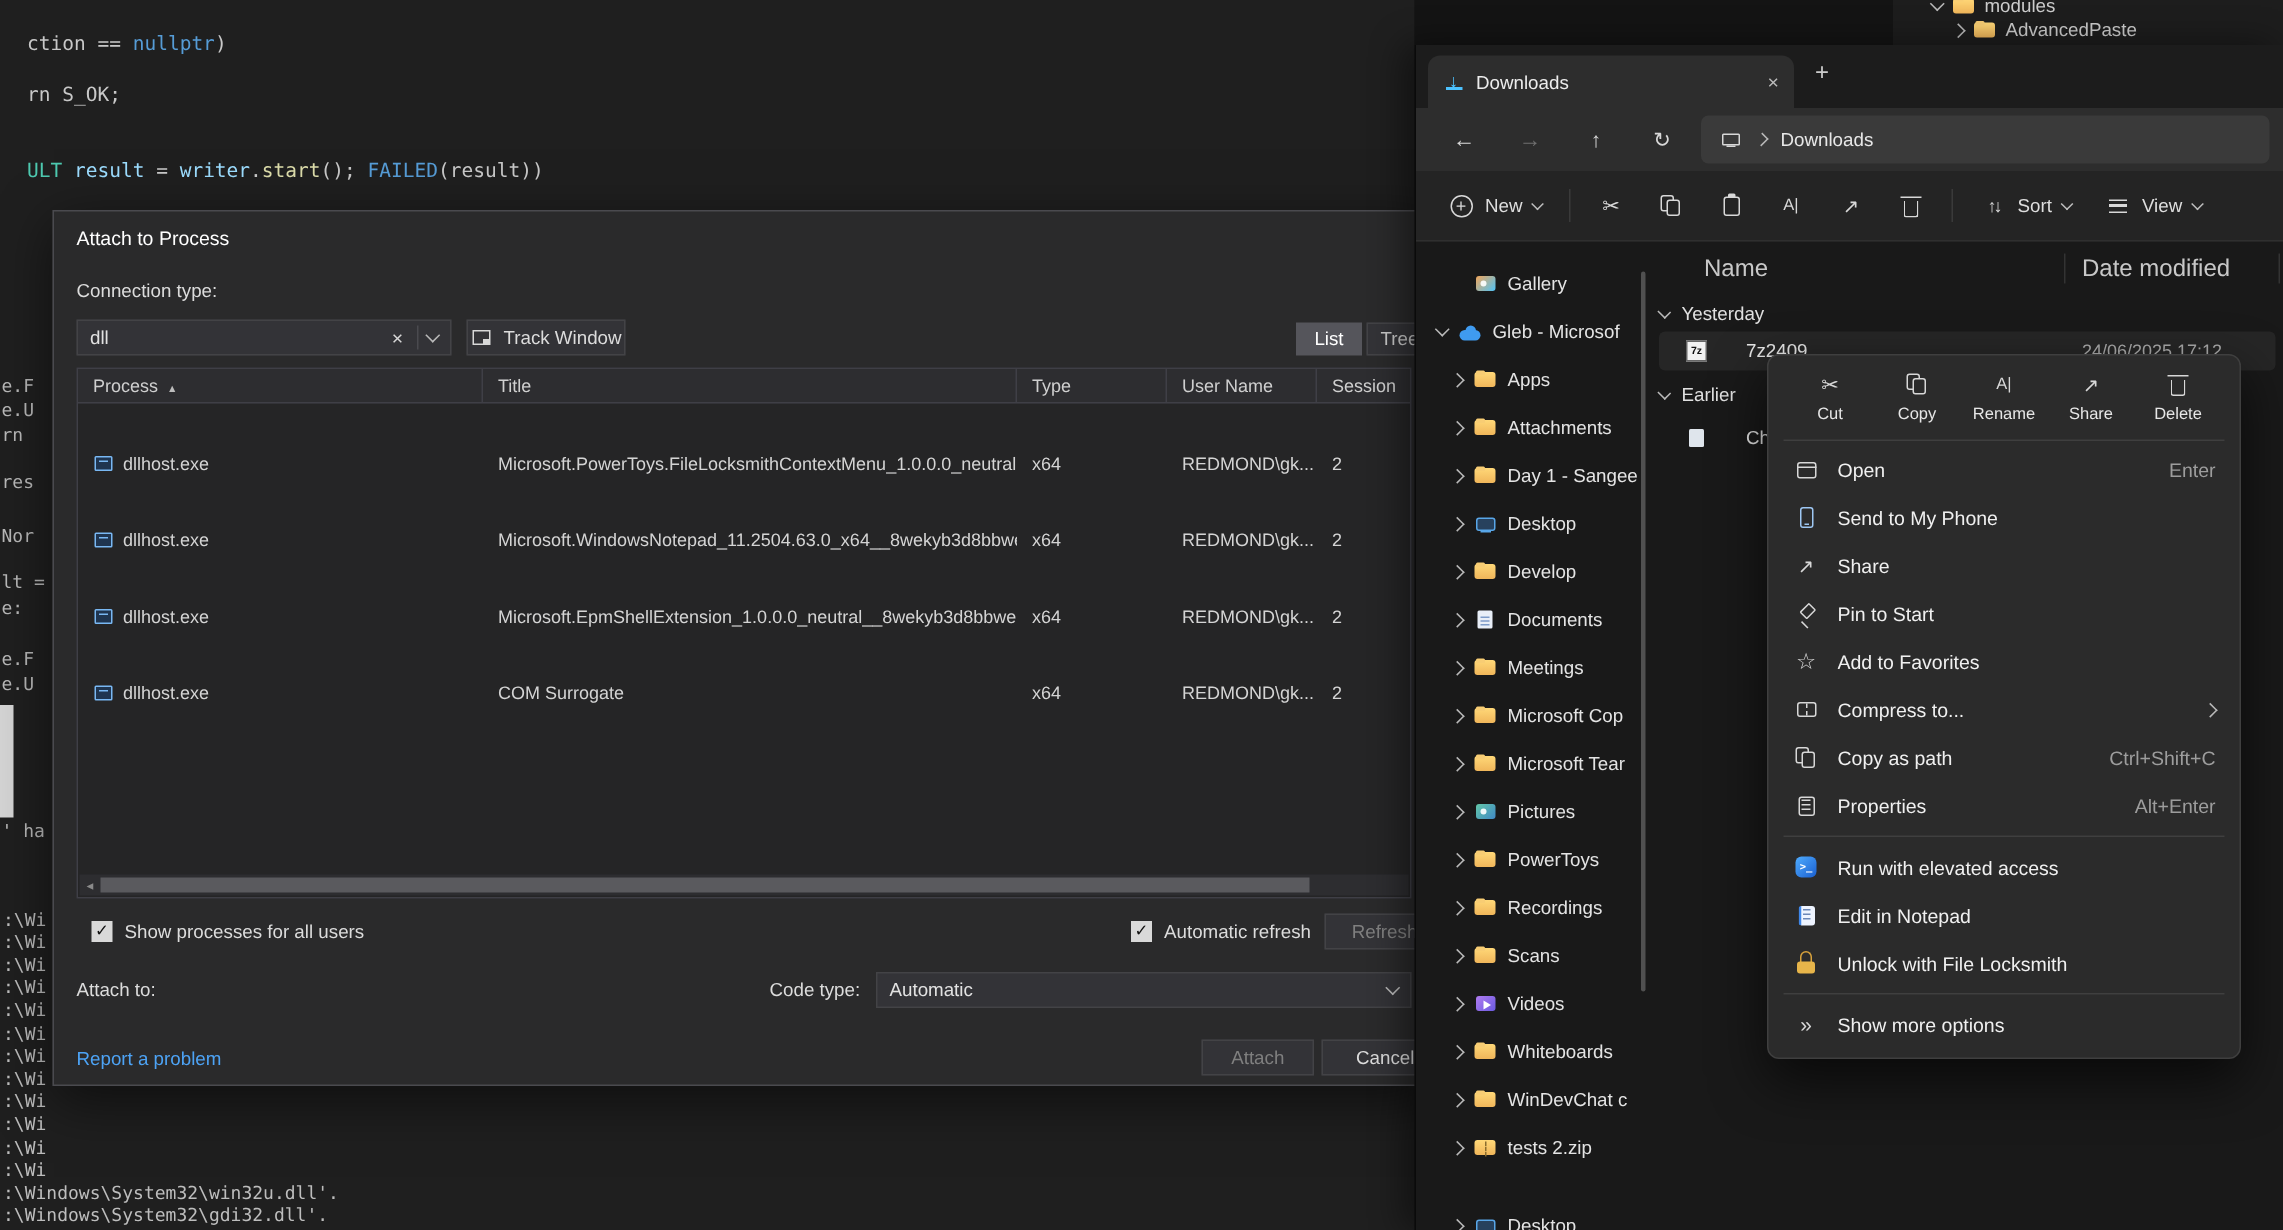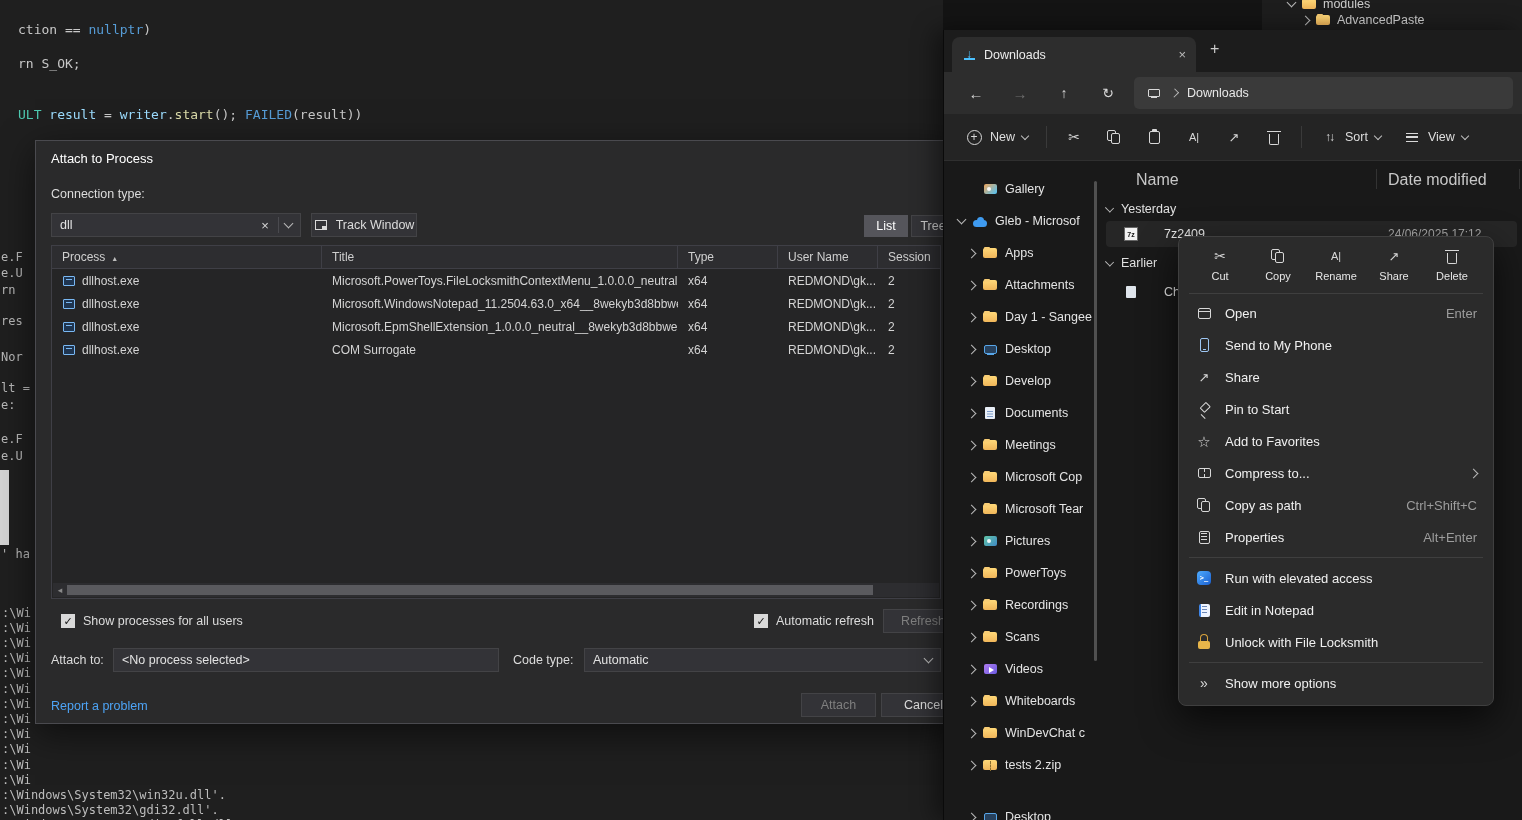--- a/index.html
+++ b/index.html
@@ -106,21 +106,21 @@
   .btn{position:absolute;height:24px;background:#333337;border:1px solid #434346;display:flex;
        align-items:center;justify-content:center;box-sizing:border-box;color:#dcdcdc;}
   .btn.disabled{color:#7f7f7f;text-align:right;}
   .seg{position:absolute;height:22px;display:flex;align-items:center;justify-content:center;box-sizing:border-box;}
   .seg.on{background:#55555b;color:#fff;align-items:center;}
   .seg.off{background:#333337;border:1px solid #434346;color:#c9c9c9;}
   .ptable{position:absolute;left:15px;top:104px;width:890px;height:354px;background:#252526;border:1px solid #3f3f46;box-sizing:border-box;}
   .pth{display:grid;grid-template-columns:270px 356px 100px 100px 1fr;height:22px;background:#2d2d30;border-bottom:1px solid #3f3f46;}
   .pthc{display:flex;align-items:center;gap:6px;padding:0 10px;border-right:1px solid #3f3f46;font-size:12px;color:#cfcfcf;overflow:hidden;white-space:nowrap;}
   .sort-asc::before{content:"\25B2";font-size:7px;color:#bdbdbd;}
-  .ptr{display:grid;grid-template-columns:270px 356px 100px 100px 1fr;height:23px;align-items:center;font-size:12px;color:#d4d4d4;}
+  .ptr{display:grid;grid-template-columns:270px 356px 100px 100px 1fr;height:23px;align-items:center;font-size:12px;color:#d4d4d4;margin-top:28px;}
   .ptr .cell{padding:0 10px;overflow:hidden;white-space:nowrap;display:flex;align-items:center;gap:6px;}
   .hscroll{position:absolute;left:1px;right:1px;bottom:1px;height:14px;background:#2d2d30;display:flex;align-items:center;}
   .harrow{width:14px;text-align:center;color:#8a8a8a;font-size:9px;}
   .hthumb{width:806px;height:10px;background:#5a5a5e;}
   .cb{display:inline-flex;align-items:center;justify-content:center;width:14px;height:14px;background:#d9d9d9;flex:0 0 14px;}
   .cb::after{content:"\2713";color:#111;font-size:11px;line-height:1;}
   .cbrow{position:absolute;display:flex;align-items:center;gap:8px;color:#dcdcdc;}
   .link{position:absolute;color:#4da3f5;}
 
   
@@ -343,23 +343,20 @@
     </div>
     <div class="cbrow" style="left:718px;top:473px">
       <span class="cb"></span>
       <span>Automatic refresh</span>
     </div>
     <div class="btn disabled" style="left:847px;top:468px;width:80px">
         <span>Refresh</span>
       </div>
 
     <span class="dlab" style="left:15px;top:512px">Attach to:</span>
-    <div class="field" style="left:77px;top:507px;width:386px">
-      <span class="grow">&lt;No process selected&gt;</span>
-    </div>
     <span class="dlab" style="left:477px;top:512px">Code type:</span>
     <div class="field" style="left:548px;top:507px;width:357px">
       <span class="grow">Automatic</span>
       <span class="chev" data-chev="down"></span>
     </div>
 
     <span class="link" style="left:15px;top:558px">Report a problem</span>
     <div class="btn disabled" style="left:765px;top:552px;width:75px">
         <span>Attach</span>
       </div>

